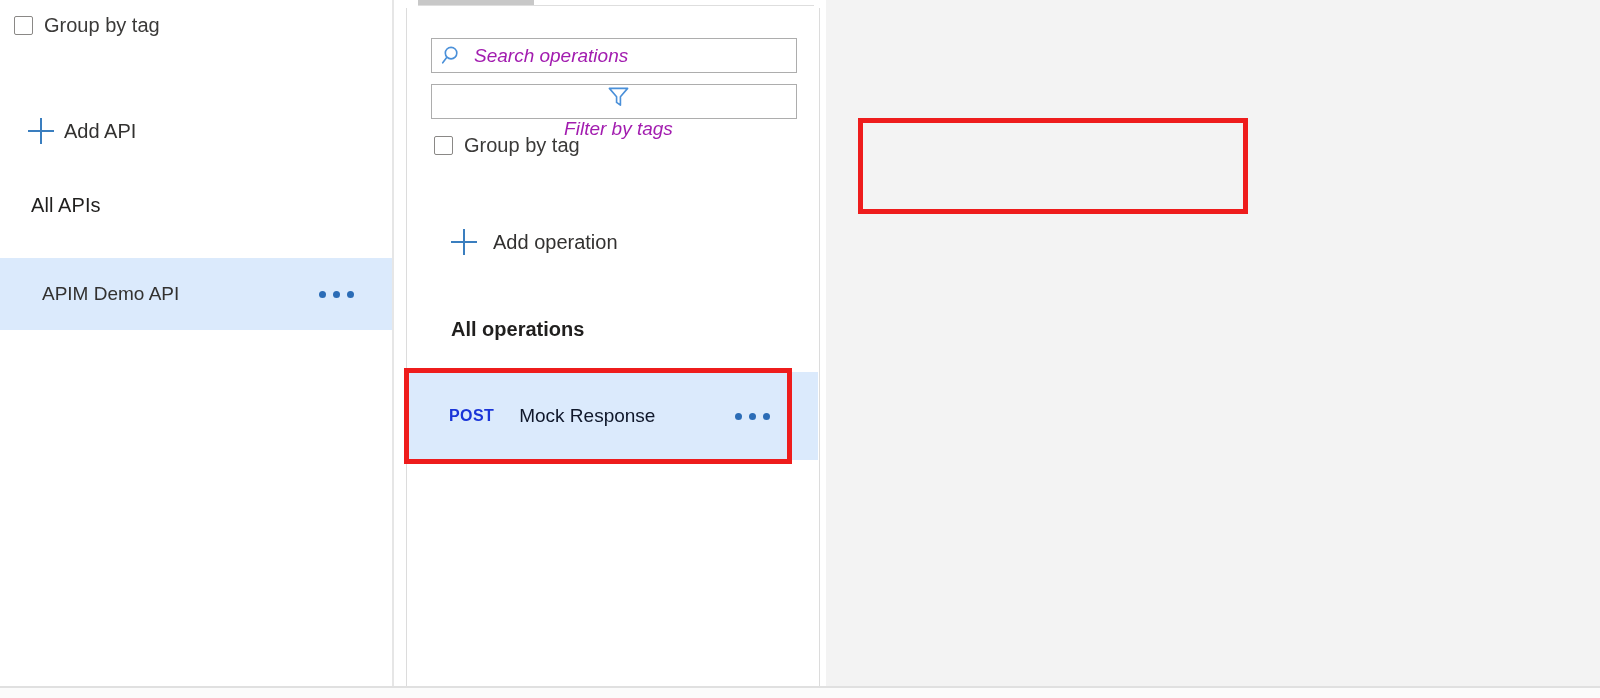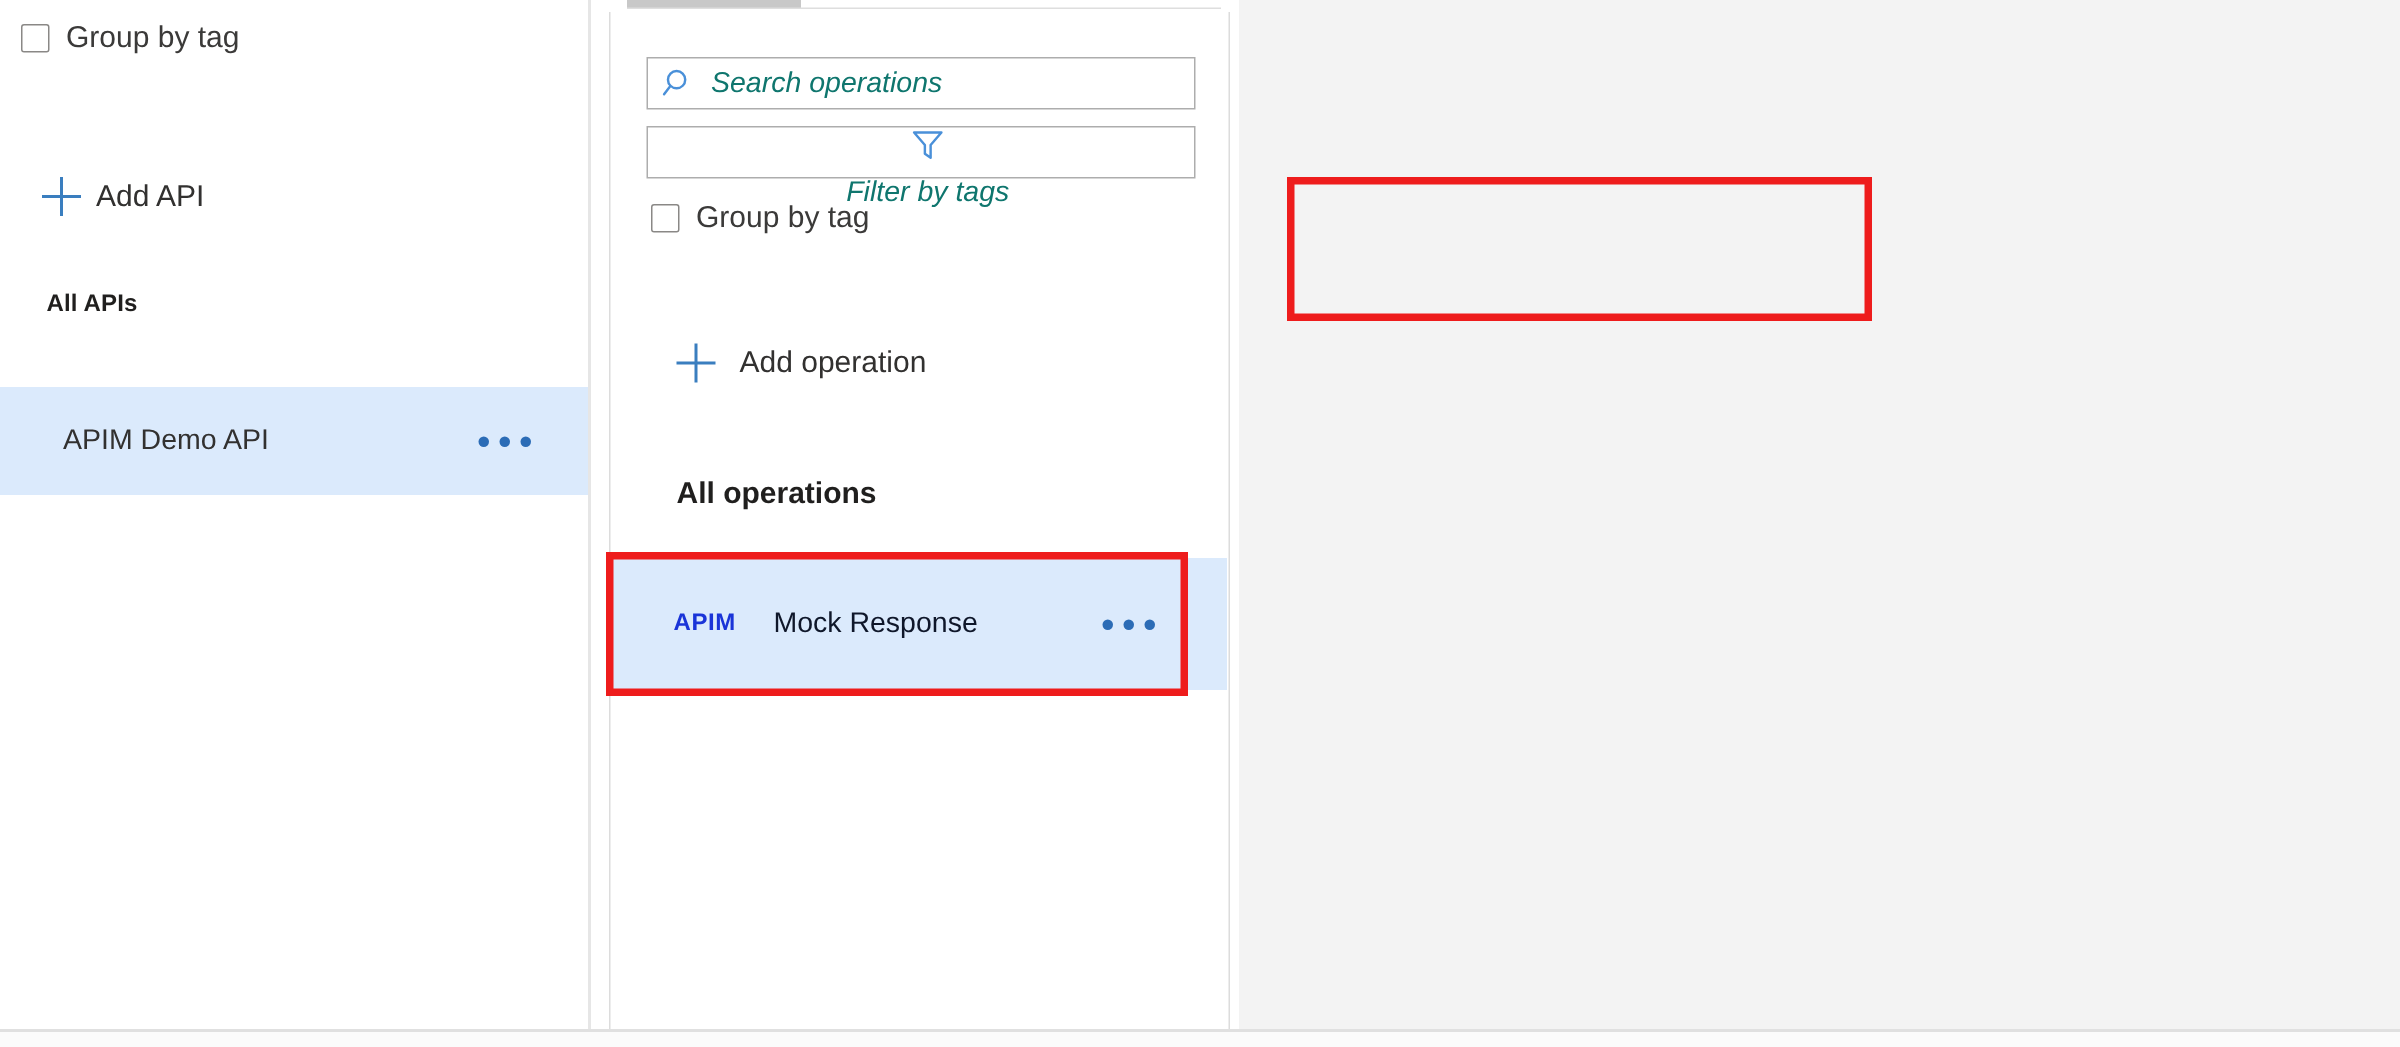--- a/index.html
+++ b/index.html
@@ -41,21 +41,21 @@
   .plus-ico { width:26px; height:26px; position:relative; flex:0 0 auto; }
   .plus-ico::before, .plus-ico::after {
     content:""; position:absolute; background:#3a7ebf;
   }
   .plus-ico::before { left:0; right:0; top:12px; height:2.2px; }
   .plus-ico::after { top:0; bottom:0; left:12px; width:2.2px; }
   .add-label { font-size:20px; color:#323130; }
 
   #all-apis-header {
     position:absolute; left:31px; top:194px;
-    font-size:16px; font-weight:bold; color:#201f1e; letter-spacing:.1px;
+    font-size:20px; font-weight:normal; color:#201f1e; letter-spacing:.1px;
   }
 
   .api-row {
     position:absolute; left:0; width:392px; height:72px;
     display:flex; align-items:center; cursor:pointer;
   }
   .api-row.selected { background:#dbeafc; }
   .api-name { font-size:19px; color:#323130; margin-left:42px; }
   .dots {
     margin-left:auto; margin-right:38px;
@@ -81,21 +81,21 @@
     background:#dedede;
   }
 
   .field {
     position:absolute; left:24px; width:366px; height:35px;
     border:1px solid #adadad; background:#fff;
     display:flex; align-items:center; gap:10px; padding-left:9px; cursor:text;
   }
   #search-ops { top:38px; }
   #filter-tags { top:84px;flex-direction:column; }
-  .field-ph { font-size:19px; font-style:italic; color:#0f766e; }
+  .field-ph { font-size:19px; font-style:italic; color:#a21caf; }
 
   .svg-ico { flex:0 0 auto; display:block; }
 
   #mid-groupby { position:absolute; left:27px; top:134px; }
   #mid-groupby .chk-label { font-size:20px; color:#3b3a39; font-weight:normal; }
 
   #add-op-row {
     position:absolute; left:44px; top:229px;
     display:flex; align-items:center; gap:16px; cursor:pointer;
   }
@@ -195,21 +195,21 @@
       <span class="add-label">Add operation</span>
     </div>
 
     <div id="all-ops-header">All operations</div>
   </div>
   <div id="mid-tab-strip"></div>
   <div id="mid-tab-active"></div>
   <div id="mid-top-line"></div>
 
   <div id="op-row">
-    <span class="verb-post">APIM</span>
+    <span class="verb-post">POST</span>
     <span class="op-name">Mock Response</span>
     <span class="dots">
         <i></i>
         <i></i>
         <i></i>
       </span>
   </div>
 
   <div id="right-outer">
     

